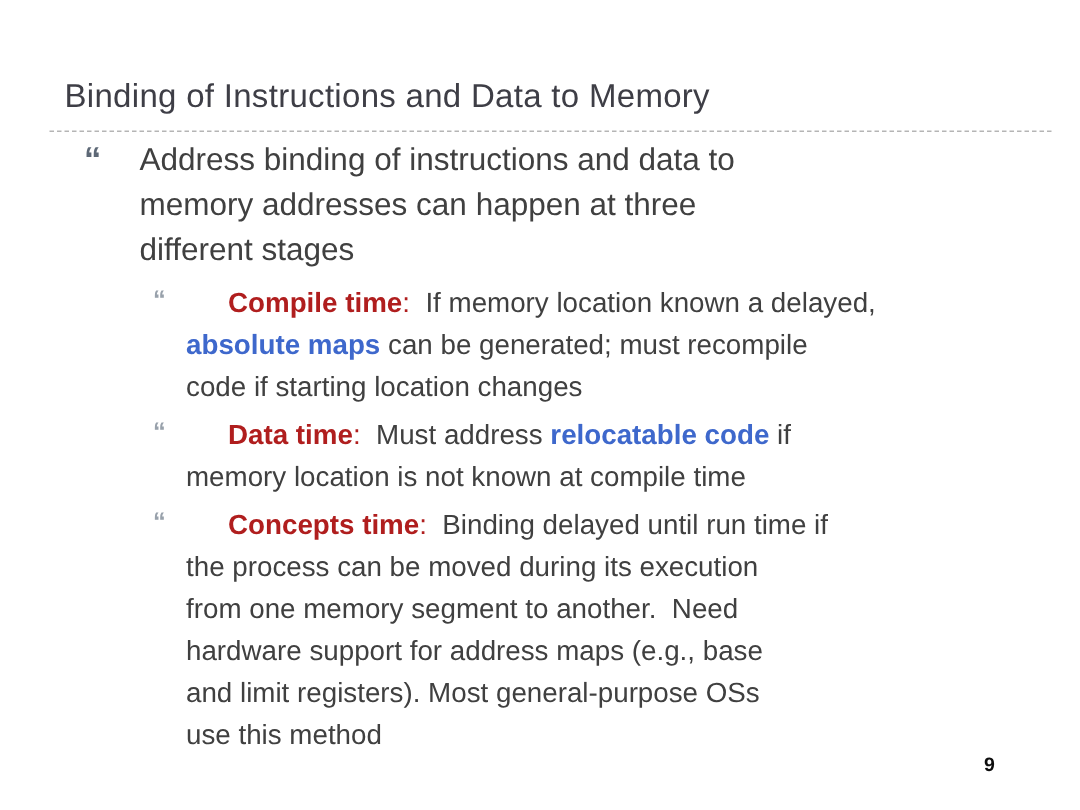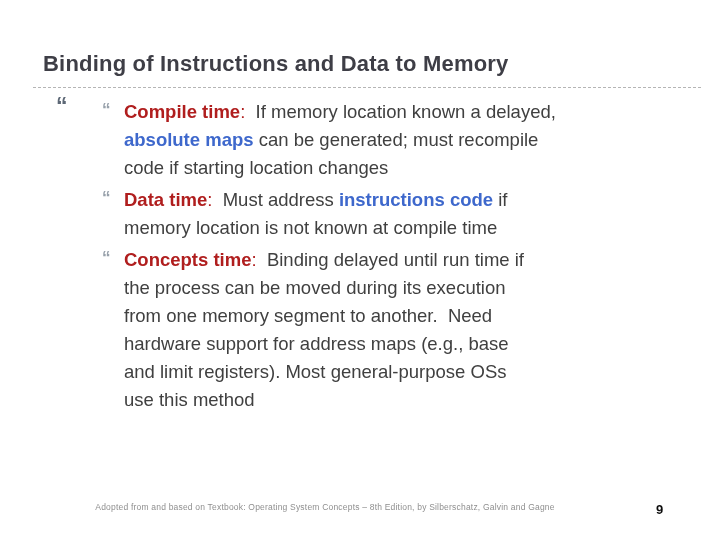--- a/index.html
+++ b/index.html
@@ -11,21 +11,21 @@
     overflow: hidden;
   }
   .slide {
     position: absolute; inset: 0;
     background: #ffffff;
   }
   .title {
     position: absolute;
     left: 43px; top: 51px;
     font-size: 22px;
-    font-weight: bold;
+    font-weight: normal;
     color: var(--title);
     letter-spacing: 0.2px;
     white-space: nowrap;
   }
   .dash-rule {
     position: absolute;
     left: 33px; right: 19px; top: 87px;
     border-top: 1px dashed var(--dash);
     height: 0;
   }
@@ -57,21 +57,21 @@
     font-size: 18.5px;
     line-height: 28px;
     color: var(--body);
     margin-bottom: 4px;
   }
   .lvl2 .mk {
     left: 102px; top: -2px;
     font-size: 17px;
     color: var(--mk2);
   }
-  .r-redb { color: var(--red); font-weight: bold; }
+  .r-redb { color: var(--red); font-weight: bold; margin-left: 28px; }
   .r-red  { color: var(--red); }
   .r-blueb{ color: var(--blue); font-weight: bold; }
   .footer {
     position: absolute;
     left: 0; right: 70px; top: 501px;
     text-align: center;
     font-size: 8.5px;
     line-height: 12px;
     color: var(--footer);
     letter-spacing: 0.2px;
@@ -89,42 +89,44 @@
 
 <div class="slide">
 
   <div class="title">Binding of Instructions and Data to Memory</div>
 
   <div class="dash-rule"></div>
 
   <div class="content" id="bullet-list">
       <div class="bullet lvl1">
         <span class="mk">“</span>
+        <span class="txt"><span>Address binding of instructions and data to
+memory addresses can happen at three
+different stages</span></span>
       </div>
       <div class="bullet lvl2">
         <span class="mk">“</span>
         <span class="txt"><span class="r-redb">Compile time</span><span class="r-red">:</span><span>  If memory location known a delayed,
 </span><span class="r-blueb">absolute maps</span><span> can be generated; must recompile
 code if starting location changes</span></span>
       </div>
       <div class="bullet lvl2">
         <span class="mk">“</span>
-        <span class="txt"><span class="r-redb">Data time</span><span class="r-red">:</span><span>  Must address </span><span class="r-blueb">instructions code</span><span> if
+        <span class="txt"><span class="r-redb">Data time</span><span class="r-red">:</span><span>  Must address </span><span class="r-blueb">relocatable code</span><span> if
 memory location is not known at compile time</span></span>
       </div>
       <div class="bullet lvl2">
         <span class="mk">“</span>
         <span class="txt"><span class="r-redb">Concepts time</span><span class="r-red">:</span><span>  Binding delayed until run time if
 the process can be moved during its execution
 from one memory segment to another.  Need
 hardware support for address maps (e.g., base
 and limit registers). Most general-purpose OSs
 use this method</span></span>
       </div>
     </div>
 
   <div class="footer">
-    <div>Adopted from and based on Textbook: Operating System Concepts – 8th Edition, by Silberschatz, Galvin and Gagne</div>
   </div>
 
   <div class="page-number">9</div>
 
 </div>
 
 </body></html>

